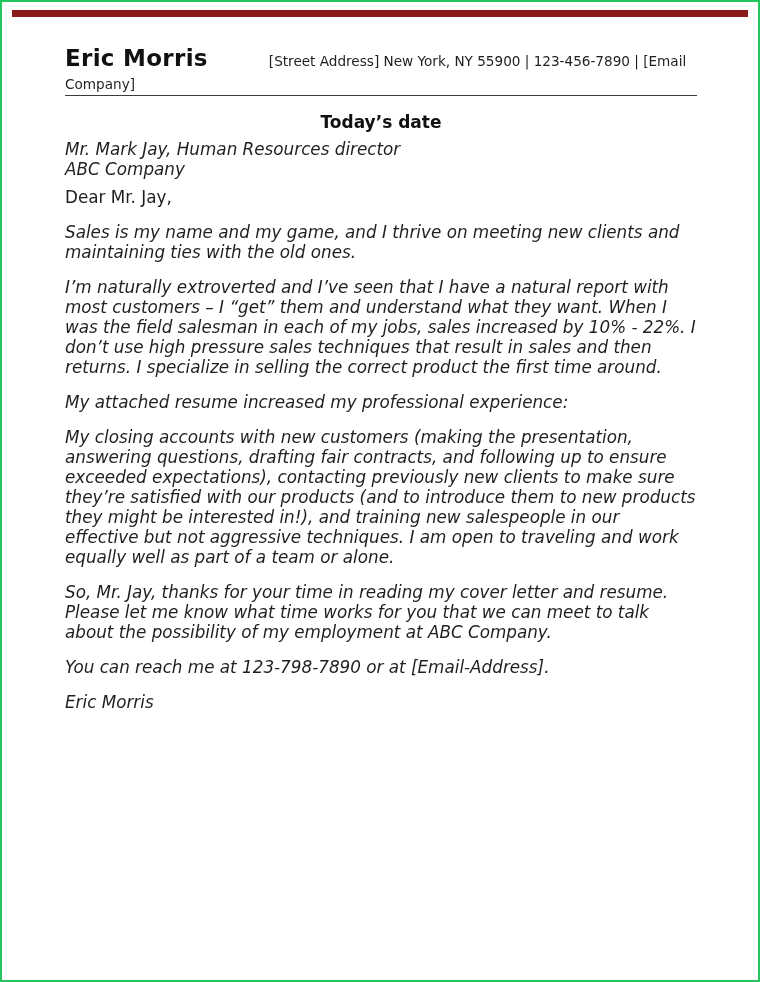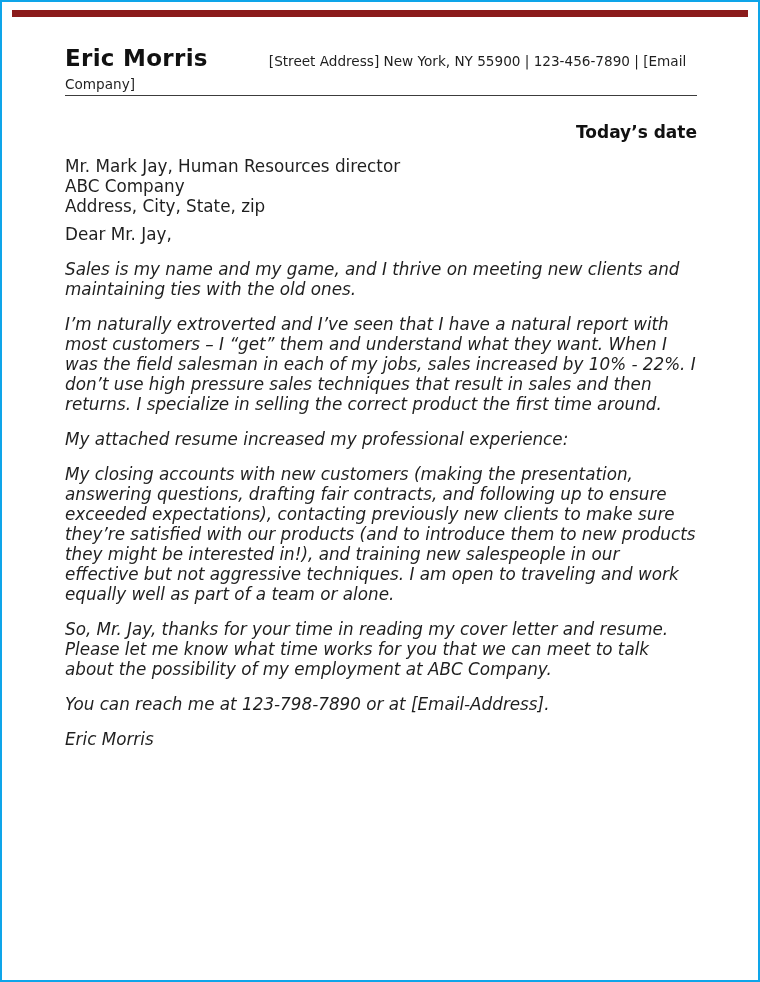--- a/index.html
+++ b/index.html
@@ -7,21 +7,21 @@
     padding: 0;
     background: #ffffff;
     font-family: "DejaVu Sans", sans-serif;
   }
   .page {
     position: relative;
     width: 760px;
     height: 982px;
     box-sizing: border-box;
     background: #ffffff;
-    border: 2px solid #0ea5e9;
+    border: 2px solid #22c55e;
     overflow: hidden;
   }
   .accent-bar {
     position: absolute;
     left: 10px;
     right: 10px;
     top: 8px;
     height: 7px;
     background: #8b1b1b;
   }
@@ -42,28 +42,29 @@
     color: #111111;
     padding-right: 61px;
     letter-spacing: 0.3px;
     white-space: nowrap;
   }
   .sender-contact {
     font-size: 13.6px;
     color: #1f1f1f;
   }
   .date-line {
-    margin-top: 26px;
-    text-align: right;
+    margin-top: 16px;
+    text-align: center;
     font-weight: bold;
     font-size: 17px;
     color: #111111;
   }
   .recipient {
-    margin: 14px 0 0 0;
+    margin: 7px 0 0 0;
+    font-style: italic;
   }
   .recipient-line { display: block; }
   p.body-par {
     margin: 15px 0 0 0;
     font-style: italic;
   }
   p.salutation {
     margin: 8px 0 12px 0;
   }
 </style>
@@ -78,21 +79,20 @@
     <div class="masthead">
       <span class="sender-name">Eric Morris</span><span class="sender-contact">[Street Address] New York, NY 55900 | 123-456-7890 | [Email</span><br>
       <span class="sender-contact">Company]</span>
     </div>
 
     <div class="date-line">Today’s date</div>
 
     <p class="recipient">
       <span class="recipient-line">Mr. Mark Jay, Human Resources director</span>
       <span class="recipient-line">ABC Company</span>
-      <span class="recipient-line">Address, City, State, zip</span>
     </p>
 
     <p class="salutation">Dear Mr. Jay,</p>
 
     <p class="body-par">Sales is my name and my game, and I thrive on meeting new clients and maintaining ties with the old ones.</p>
 
     <p class="body-par">I’m naturally extroverted and I’ve seen that I have a natural report with most customers – I “get” them and understand what they want. When I was the field salesman in each of my jobs, sales increased by 10% - 22%. I don’t use high pressure sales techniques that result in sales and then returns. I specialize in selling the correct product the first time around.</p>
 
     <p class="body-par">My attached resume increased my professional experience:</p>
 

